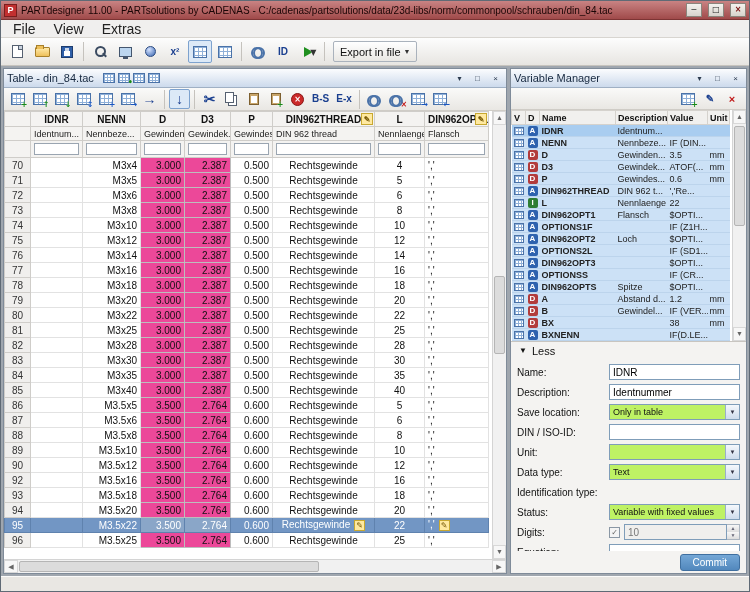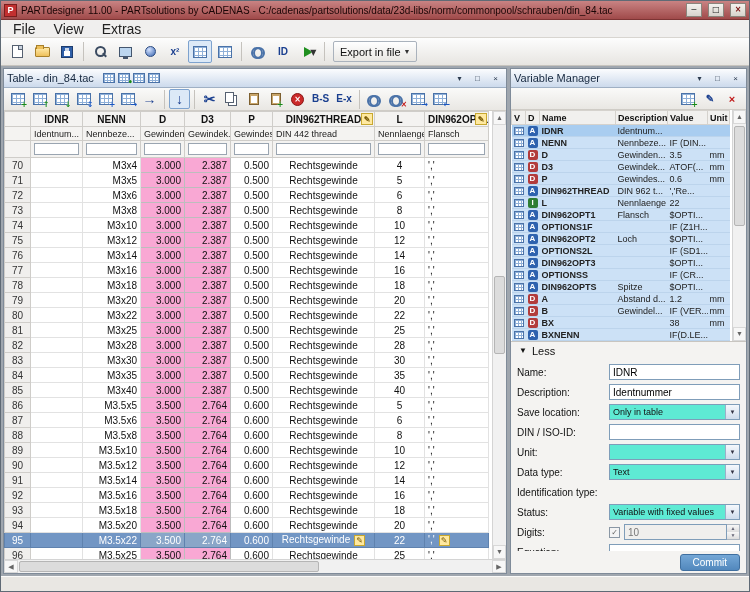--- a/index.html
+++ b/index.html
@@ -90,21 +90,21 @@
   tr.hname th { height:15px; background:#f4f3f1; border:1px solid #cfcdc9; font:bold 10px "Liberation Sans",sans-serif; text-align:center; position:relative; }
   tr.hdesc th { height:14px; background:#f4f3f1; border:1px solid #cfcdc9; font-size:9px; color:#222; text-align:left; }
   tr.hfilt th { height:17px; background:#f4f3f1; border:1px solid #cfcdc9; }
   tr.hfilt input { width:100%; height:12px; border:1px solid #9aa5b1; background:#fff; font-size:9px; padding:0 2px; display:block; }
   th.corner { background:#f4f3f1; border:1px solid #cfcdc9; }
   .hpencil { position:absolute; right:1px; top:1px; width:12px; height:12px; background:#ffe9a0; border:1px solid #c8a830;
     color:#7a5c08; font-size:8px; line-height:11px; text-align:center; }
   tr.drow { height:15px; }
   tr.drow th.rowhead { background:#f0efed; border:1px solid #cfcdc9; font-size:10px; color:#333; text-align:center; }
   tr.drow td { border-right:1px solid #e2e2e2; border-bottom:1px solid #e2e2e2; font-size:10px; color:#111; }
-  tr.drow td.shade { background:#f9a8d4; border-color:#bdbdbd; }
+  tr.drow td.shade { background:#ec4899; border-color:#bdbdbd; }
   td.c-nenn, td.c-d, td.c-d3, td.c-p { text-align:right; }
   td.c-l, td.c-thread { text-align:center; }
   tr.drow.sel td, tr.drow.sel th.rowhead { background:#7296c4; color:#fff; border-color:#5f82ae; }
   tr.drow.sel td.shade { background:#8aa6c8; }
   .cpencil { display:inline-block; width:11px; height:11px; background:#ffe9a0; border:1px solid #c8a830; color:#7a5c08;
     font-size:8px; line-height:10px; text-align:center; vertical-align:middle; margin-left:4px; }
 
   
   .vscroll { position:absolute; top:0; right:0; bottom:0; width:14px; background:#f1f1f1; border-left:1px solid #d4d4d4; }
   .sbtn { position:absolute; left:0; right:0; height:14px; background:#f7f7f7; border:1px solid #d8d8d8;
@@ -135,21 +135,21 @@
     font:bold 8px/10px "Liberation Sans",sans-serif; text-align:center; vertical-align:middle; }
 
   .less-row { height:17px; flex:none; display:flex; align-items:center; gap:5px; padding:0 8px; background:#f4f3f1; }
   .less-tri { font-size:8px; color:#111; }
 
   .vm-form { flex:1; min-height:0; padding:3px 6px 0 6px; overflow:hidden; }
   .frow { display:flex; align-items:center; height:20px; }
   .flabel { width:92px; flex:none; font-size:10px; color:#111; }
   .ftext { flex:1; min-width:0; height:16px; border:1px solid #7f9db9; background:#fff; font-size:10px; padding:0 3px; font-family:"Liberation Sans",sans-serif; }
   .ftext.dis { background:#f0efed; color:#777; }
-  .combo { flex:1; min-width:0; height:16px; border:1px solid #7f9db9; background:#5eead4; display:flex; align-items:center; }
+  .combo { flex:1; min-width:0; height:16px; border:1px solid #7f9db9; background:#bef264; display:flex; align-items:center; }
   .cval { flex:1; min-width:0; font-size:9px; padding:0 3px; white-space:nowrap; overflow:hidden; }
   .cbtn { width:14px; height:14px; flex:none; background:linear-gradient(#f5f8fc,#cfdcec); border-left:1px solid #9ab0c8;
     font-size:6px; color:#334; text-align:center; line-height:14px; }
   .fcheck { width:11px; height:11px; flex:none; border:1px solid #8a97a5; background:#f4f4f4; margin-right:4px;
     font-size:8px; line-height:10px; text-align:center; color:#666; }
   .spinwrap { flex:1; min-width:0; display:flex; height:16px; }
   .spins { width:13px; flex:none; display:flex; flex-direction:column; border:1px solid #aab4bf; border-left:none; }
   .spins span { flex:1; font-size:5px; color:#667; text-align:center; line-height:7px; background:linear-gradient(#f7f7f7,#ddd); }
   .commitrow { height:22px; flex:none; display:flex; align-items:center; justify-content:flex-end; padding:0 6px; }
   .commitbtn { height:17px; padding:0 12px; background:linear-gradient(#74a7d6,#5288bd); color:#fff; border:1px solid #3f6f9f;
@@ -351,21 +351,21 @@
                 <th class="colname"><span>L</span></th>
                 <th class="colname"><span>DIN962OPT1</span><span class="hpencil">✎</span></th>
               </tr>
             <tr class="hdesc" id="hdr2">
                 <th class="corner"></th>
                 <th class="coldesc">Identnum...</th>
                 <th class="coldesc">Nennbeze...</th>
                 <th class="coldesc">Gewinden...</th>
                 <th class="coldesc">Gewindek...</th>
                 <th class="coldesc">Gewindes...</th>
-                <th class="coldesc">DIN 442 thread</th>
+                <th class="coldesc">DIN 962 thread</th>
                 <th class="coldesc">Nennlaenge</th>
                 <th class="coldesc">Flansch</th>
               </tr>
             <tr class="hfilt" id="hdr3">
                 <th class="corner"></th>
                 <th>
                   <input style="">
                 </th>
                 <th>
                   <input style="">
@@ -613,31 +613,20 @@
               </tr>
               <tr class="drow">
                 <th class="rowhead">90</th>
                 <td class="c-idnr"></td>
                 <td class="c-nenn">M3.5x12</td>
                 <td class="c-d shade">3.500</td>
                 <td class="c-d3 shade">2.764</td>
                 <td class="c-p">0.600</td>
                 <td class="c-thread">Rechtsgewinde</td>
                 <td class="c-l">12</td>
-                <td class="c-opt1">','</td>
-              </tr>
-              <tr class="drow">
-                <th class="rowhead">91</th>
-                <td class="c-idnr"></td>
-                <td class="c-nenn">M3.5x14</td>
-                <td class="c-d shade">3.500</td>
-                <td class="c-d3 shade">2.764</td>
-                <td class="c-p">0.600</td>
-                <td class="c-thread">Rechtsgewinde</td>
-                <td class="c-l">14</td>
                 <td class="c-opt1">','</td>
               </tr>
               <tr class="drow">
                 <th class="rowhead">92</th>
                 <td class="c-idnr"></td>
                 <td class="c-nenn">M3.5x16</td>
                 <td class="c-d shade">3.500</td>
                 <td class="c-d3 shade">2.764</td>
                 <td class="c-p">0.600</td>
                 <td class="c-thread">Rechtsgewinde</td>

